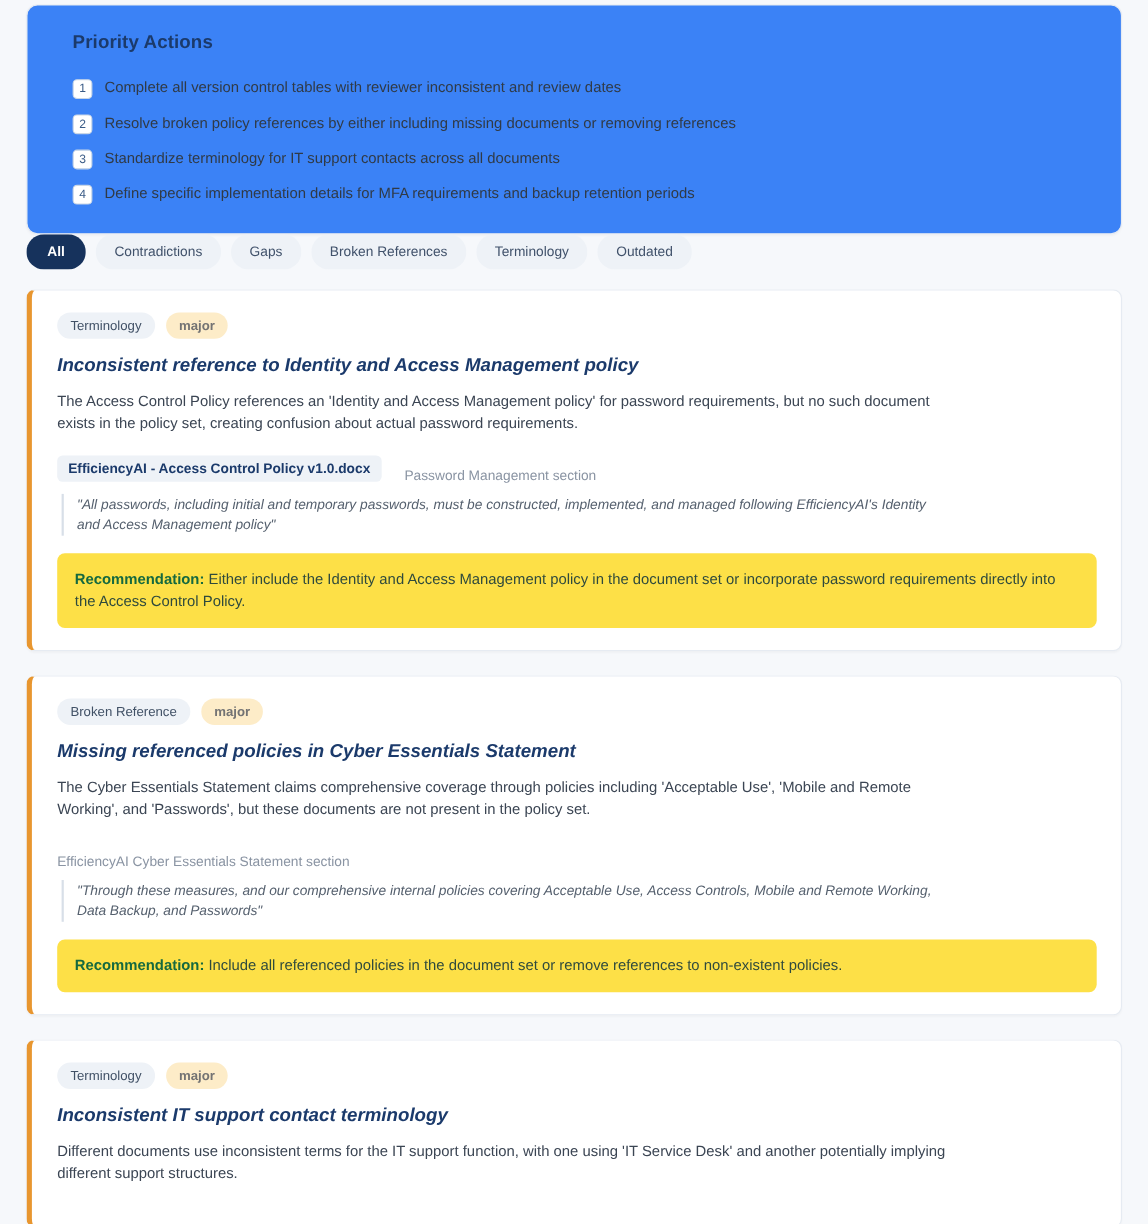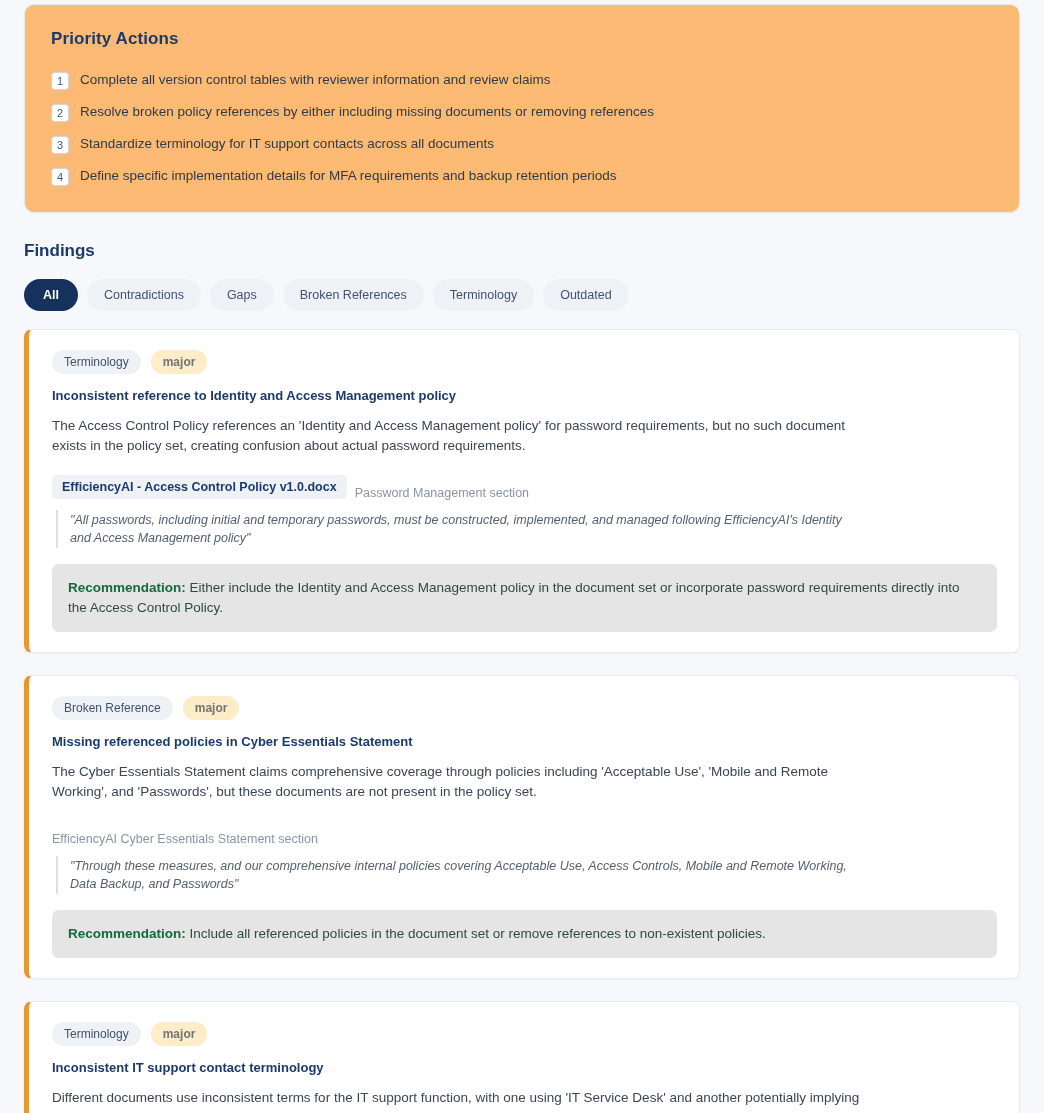--- a/index.html
+++ b/index.html
@@ -16,24 +16,24 @@
     overflow: hidden;
   }
   .page {
     width: 1044px;
     padding: 0 24px;
   }
 
   
   .priority-card {
     margin-top: 4px;
-    background: #fdba74;
+    background: #3b82f6;
     border: 1px solid #e6ebf2;
     border-radius: 10px;
-    padding: 24px 26px 26px 26px;
+    padding: 24px 26px 26px 41px;
     box-shadow: 0 1px 2px rgba(16,24,40,0.03);
   }
   .priority-title {
     font-size: 17px;
     font-weight: bold;
     color: #1b3a6b;
     margin: 0 0 22px 0;
     letter-spacing: .1px;
   }
   .priority-list {
@@ -121,36 +121,37 @@
   }
   .badge-sev {
     background: #fdecc8;
     color: #737373;
     font-size: 12px;
     padding: 5px 12px;
     border-radius: 999px;
     font-weight: bold;
   }
   .finding-heading {
-    font-size: 13px;
+    font-size: 17px;
     font-weight: bold;
     color: #1b3a6b;
     margin: 0 0 13px 0;
+    font-style: italic;
   }
   .finding-desc {
     font-size: 13.5px;
     line-height: 20px;
     color: #3b4553;
     margin: 0 0 18px 0;
     max-width: 820px;
   }
   .source-row {
     display: flex;
     align-items: center;
-    gap: 8px;
+    gap: 21px;
     margin-bottom: 10px;
     flex-wrap: wrap;
     text-align: right;
   }
   .source-doc {
     background: #eef2f7;
     color: #1b3a6b;
     font-size: 12.5px;
     font-weight: bold;
     padding: 5px 10px;
@@ -165,21 +166,21 @@
     border-left: 2px solid #d8dfe8;
     padding: 1px 0 1px 12px;
     margin: 0 0 16px 4px;
     font-size: 12.5px;
     font-style: italic;
     color: #55606e;
     line-height: 18px;
     max-width: 800px;
   }
   .recommendation {
-    background: #e5e5e5;
+    background: #fde047;
     border-radius: 7px;
     padding: 14px 16px;
     font-size: 13.5px;
     line-height: 20px;
     color: #2f4a3d;
   }
   .rec-label {
     color: #15693f;
     font-weight: bold;
   }
@@ -188,42 +189,41 @@
 <body>
 
 <div class="page">
 
   <section class="priority-card">
     <h2 class="priority-title">Priority Actions</h2>
     <div class="priority-list">
 
       <div class="priority-item">
         <span class="priority-num">1</span>
-        <span class="priority-text">Complete all version control tables with reviewer information and review claims</span>
+        <span class="priority-text">Complete all version control tables with reviewer inconsistent and review dates</span>
       </div>
 
       <div class="priority-item">
         <span class="priority-num">2</span>
         <span class="priority-text">Resolve broken policy references by either including missing documents or removing references</span>
       </div>
 
       <div class="priority-item">
         <span class="priority-num">3</span>
         <span class="priority-text">Standardize terminology for IT support contacts across all documents</span>
       </div>
 
       <div class="priority-item">
         <span class="priority-num">4</span>
         <span class="priority-text">Define specific implementation details for MFA requirements and backup retention periods</span>
       </div>
 
     </div>
   </section>
 
-  <h2 class="findings-title">Findings</h2>
 
   <div class="filter-row">
     <button class="chip active">All</button>
     <button class="chip">Contradictions</button>
     <button class="chip">Gaps</button>
     <button class="chip">Broken References</button>
     <button class="chip">Terminology</button>
     <button class="chip">Outdated</button>
   </div>
 

